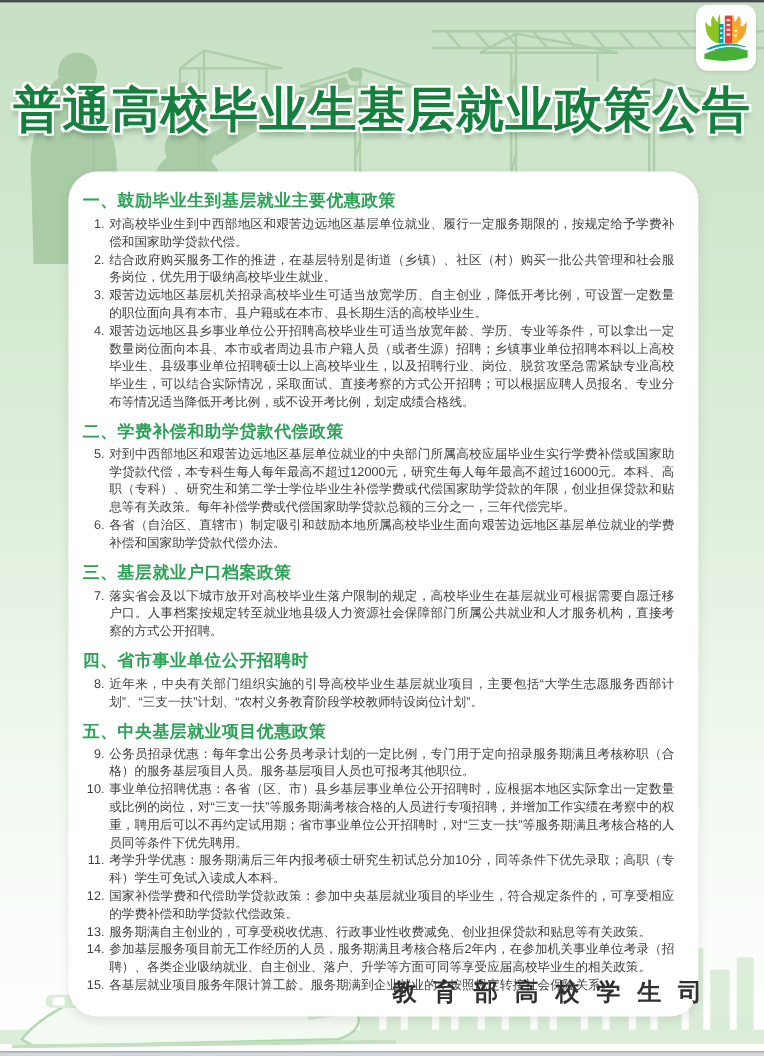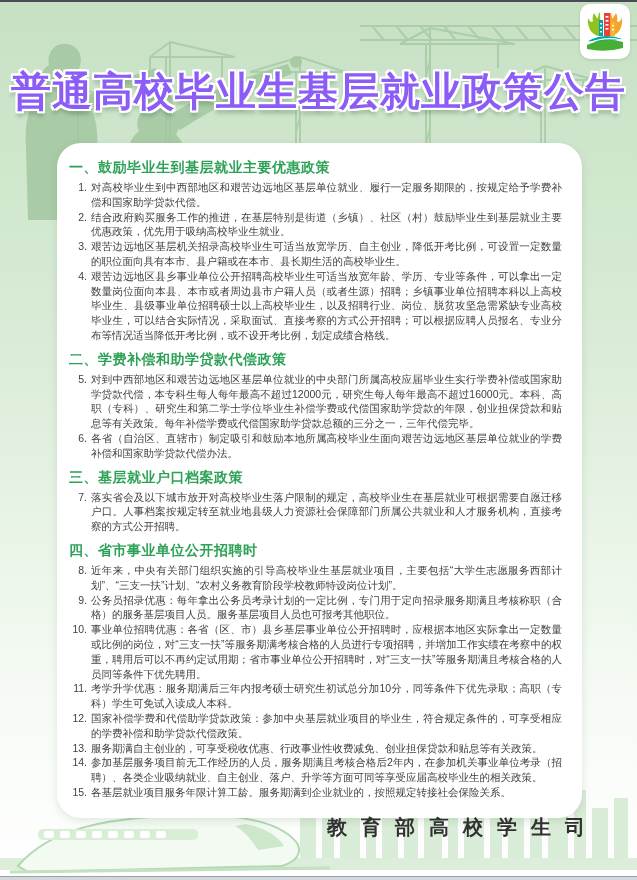--- a/index.html
+++ b/index.html
@@ -17,21 +17,21 @@
   .bg-bottom{position:absolute;bottom:3px;left:0;z-index:1;}
 
   
   .logo{position:absolute;top:4px;right:7px;width:50px;height:55px;background:#ffffff;
     border-radius:10px;display:flex;align-items:center;justify-content:center;
     box-shadow:0 1px 3px rgba(60,90,60,.18);z-index:30;}
 
   
   .title{
     position:absolute;top:64px;left:0;width:100%;text-align:center;z-index:10;margin:0;
-    font-size:40px;font-weight:bold;letter-spacing:1px;color:#8b5cf6;
+    font-size:40px;font-weight:bold;letter-spacing:1px;color:#15803d;
     text-shadow:
       -2px -2px 0 #fff, 2px -2px 0 #fff, -2px 2px 0 #fff, 2px 2px 0 #fff,
       -2px 0 0 #fff, 2px 0 0 #fff, 0 -2px 0 #fff, 0 2px 0 #fff,
       0 5px 4px rgba(35,75,40,.35);
   }
 
   
   .card{
     position:absolute;left:57px;top:143px;width:525px;min-height:669px;box-sizing:border-box;
     background:#ffffff;border-radius:24px;z-index:10;
@@ -145,21 +145,21 @@
 <div class="card">
 
   <section>
     <h2 class="sec-heading">一、鼓励毕业生到基层就业主要优惠政策</h2>
     <div class="item">
       <span class="num">1.</span>
       <span class="txt">对高校毕业生到中西部地区和艰苦边远地区基层单位就业、履行一定服务期限的，按规定给予学费补偿和国家助学贷款代偿。</span>
     </div>
     <div class="item">
       <span class="num">2.</span>
-      <span class="txt">结合政府购买服务工作的推进，在基层特别是街道（乡镇）、社区（村）鼓励毕业生到基层就业主要优惠政策，优先用于吸纳高校毕业生就业。</span>
+      <span class="txt">结合政府购买服务工作的推进，在基层特别是街道（乡镇）、社区（村）购买一批公共管理和社会服务岗位，优先用于吸纳高校毕业生就业。</span>
     </div>
     <div class="item">
       <span class="num">3.</span>
       <span class="txt">艰苦边远地区基层机关招录高校毕业生可适当放宽学历、自主创业，降低开考比例，可设置一定数量的职位面向具有本市、县户籍或在本市、县长期生活的高校毕业生。</span>
     </div>
     <div class="item">
       <span class="num">4.</span>
       <span class="txt">艰苦边远地区县乡事业单位公开招聘高校毕业生可适当放宽年龄、学历、专业等条件，可以拿出一定数量岗位面向本县、本市或者周边县市户籍人员（或者生源）招聘；乡镇事业单位招聘本科以上高校毕业生、县级事业单位招聘硕士以上高校毕业生，以及招聘行业、岗位、脱贫攻坚急需紧缺专业高校毕业生，可以结合实际情况，采取面试、直接考察的方式公开招聘；可以根据应聘人员报名、专业分布等情况适当降低开考比例，或不设开考比例，划定成绩合格线。</span>
     </div>
   </section>
@@ -186,20 +186,21 @@
 
   <section>
     <h2 class="sec-heading">四、省市事业单位公开招聘时</h2>
     <div class="item">
       <span class="num">8.</span>
       <span class="txt">近年来，中央有关部门组织实施的引导高校毕业生基层就业项目，主要包括“大学生志愿服务西部计划”、“三支一扶”计划、“农村义务教育阶段学校教师特设岗位计划”。</span>
     </div>
   </section>
 
   <section>
+    <h2 class="sec-heading">五、中央基层就业项目优惠政策</h2>
     <div class="item">
       <span class="num">9.</span>
       <span class="txt">公务员招录优惠：每年拿出公务员考录计划的一定比例，专门用于定向招录服务期满且考核称职（合格）的服务基层项目人员。服务基层项目人员也可报考其他职位。</span>
     </div>
     <div class="item">
       <span class="num">10.</span>
       <span class="txt">事业单位招聘优惠：各省（区、市）县乡基层事业单位公开招聘时，应根据本地区实际拿出一定数量或比例的岗位，对“三支一扶”等服务期满考核合格的人员进行专项招聘，并增加工作实绩在考察中的权重，聘用后可以不再约定试用期；省市事业单位公开招聘时，对“三支一扶”等服务期满且考核合格的人员同等条件下优先聘用。</span>
     </div>
     <div class="item">
       <span class="num">11.</span>

